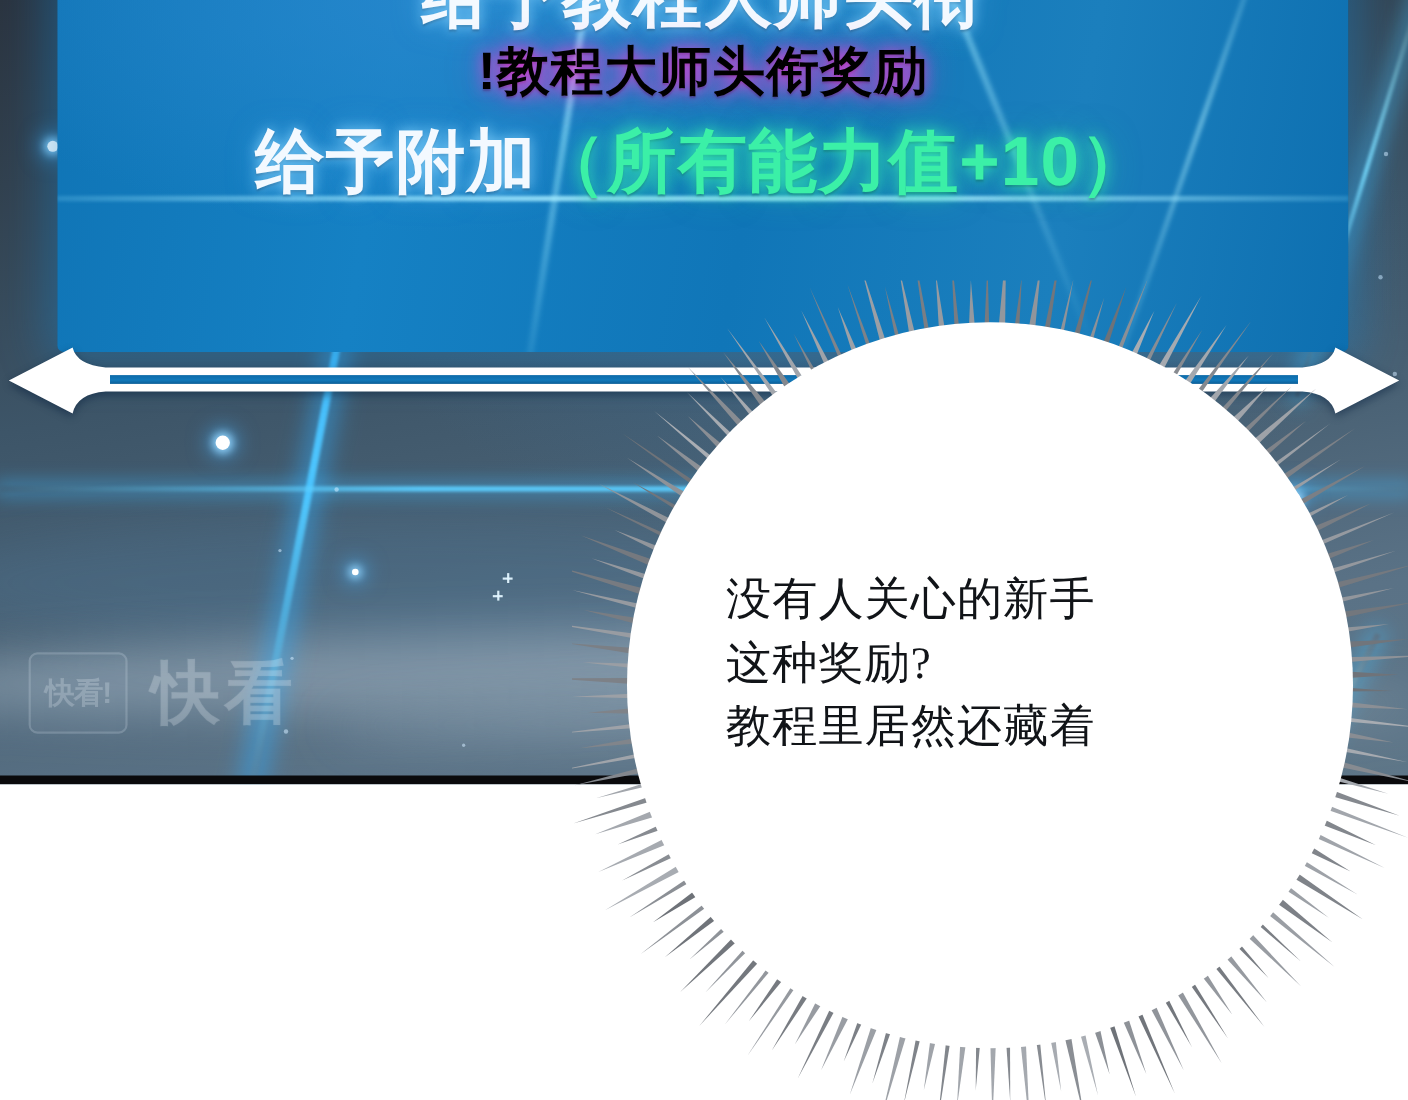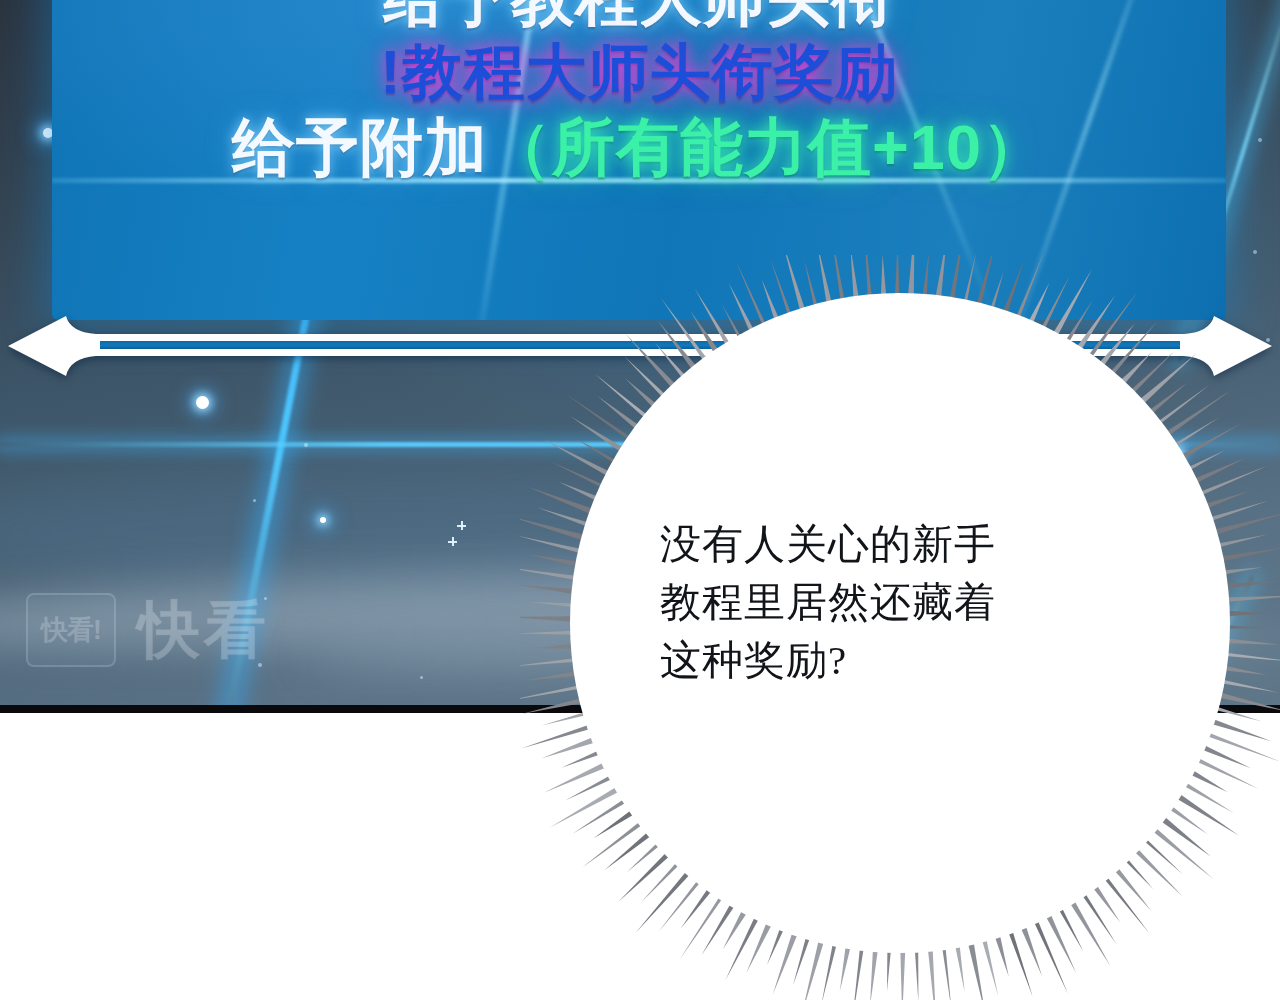--- a/index.html
+++ b/index.html
@@ -89,21 +89,21 @@
     background:linear-gradient(to bottom, rgba(130,220,255,0), rgba(170,238,255,.6) 45%, rgba(130,220,255,0));
     transform:rotate(19deg); filter:blur(2px); }
 
   
   .notice-text{ position:absolute; left:52px; top:-34px; width:1174px; height:360px;
     padding:0 28px; text-align:center; }
   .nline{ font-weight:700; letter-spacing:1px; line-height:1.0;
     font-family:"Liberation Sans","DejaVu Sans",sans-serif; white-space:nowrap; }
   .nline-1{ font-size:63px; color:#f3f9ff; height:70px;
     text-shadow:0 0 12px rgba(140,215,255,.85), 0 0 26px rgba(90,190,255,.55), 0 2px 2px rgba(0,30,60,.4); }
-  .nline-2{ font-size:61px; color:#1d4ed8; height:74px; margin-top:6px;
+  .nline-2{ font-size:48px; color:#000000; height:74px; margin-top:6px;
     text-shadow:0 0 14px rgba(255,60,220,.8), 0 0 30px rgba(255,40,200,.5), 0 2px 2px rgba(40,0,40,.35); }
   .nline-3{ font-size:63px; height:80px; color:#f3f9ff;
     text-shadow:0 0 12px rgba(140,215,255,.85), 0 0 26px rgba(90,190,255,.5), 0 2px 2px rgba(0,30,60,.4); }
   .nline-3 .bonus{ color:#3bf0a7;
     text-shadow:0 0 14px rgba(60,255,180,.85), 0 0 30px rgba(40,230,160,.5), 0 2px 2px rgba(0,40,30,.35); }
 
   
   .divider{ position:absolute; left:0; top:300px; width:1280px; height:86px; }
   .divider svg{ display:block; width:1280px; height:86px;
     filter:drop-shadow(0 3px 4px rgba(0,25,55,.45)); }
@@ -375,17 +375,17 @@
           <path d="M699.6 328.4 L760.1 326.1 L700.3 334.6 Z" fill="rgb(113,117,123)"></path>
           <path d="M701.0 342.5 L777.0 340.7 L701.3 347.3 Z" fill="rgb(142,146,152)"></path>
           <path d="M701.7 355.2 L751.3 358.4 L701.9 361.6 Z" fill="rgb(111,115,121)"></path>
         </g>
       <circle cx="380" cy="368" r="330" fill="#ffffff"></circle>
     </svg>
   </div>
 
   <div class="bubble-text">
     <div>没有人关心的新手</div>
+    <div>这种奖励?</div>
     <div>教程里居然还藏着</div>
-    <div>这种奖励?</div>
   </div>
 
 </div>
 
 </body></html>

